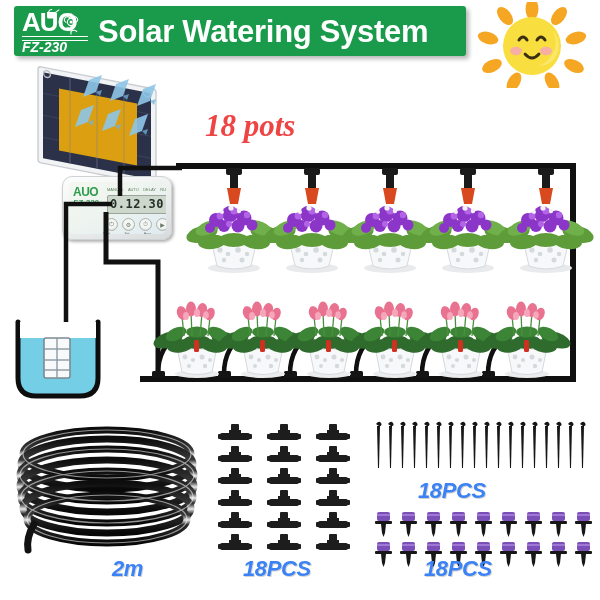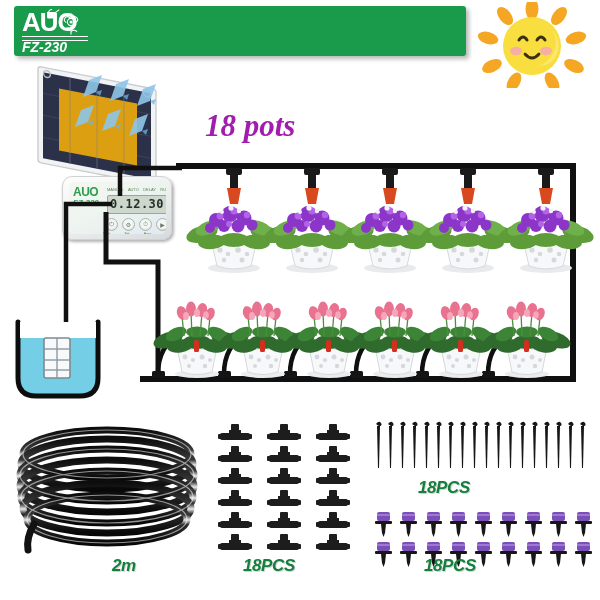--- a/index.html
+++ b/index.html
@@ -46,21 +46,21 @@
   .headline{
     position:absolute;left:196px;top:105px;width:396px;height:42px;
     display:flex;align-items:center;white-space:nowrap;
   }
   .hl-black{
     font-size:27px;font-weight:bold;font-style:italic;color:#15130f;
     letter-spacing:-.5px;
   }
   .hl-green{
     font-family:"Liberation Serif",serif;
-    font-size:31px;font-weight:bold;font-style:italic;color:#a21caf;
+    font-size:31px;font-weight:bold;font-style:italic;color:#ef4444;
     margin:0 9px;letter-spacing:0px;
   }
 
   
   .panel-wrap{position:absolute;left:26px;top:62px;width:172px;height:126px;}
 
   
   .ctrl{
     position:absolute;left:62px;top:176px;width:108px;height:62px;
     background:linear-gradient(160deg,#fdfdfd 0%,#eceeee 55%,#d7dadb 100%);
@@ -116,21 +116,21 @@
   .bucket{position:absolute;left:8px;top:316px;width:100px;height:86px;}
 
   
   .tubes{position:absolute;left:0;top:0;width:600px;height:600px;}
 
   
   .plant{position:absolute;}
 
   
   .plabel{
-    position:absolute;color:#15803d;font-size:17px;font-weight:bold;
+    position:absolute;color:#3b82f6;font-size:22px;font-weight:bold;
     font-style:italic;letter-spacing:-.4px;white-space:nowrap;
     text-shadow:1px 1px 0 rgba(0,0,0,.18);
   }
 
   
   .coil{position:absolute;left:12px;top:424px;width:190px;height:140px;}
   .tees{position:absolute;left:218px;top:424px;width:132px;height:136px;}
   .tee{position:absolute;width:34px;height:20px;}
   .stakes{position:absolute;left:374px;top:420px;width:222px;height:52px;}
   .stake{position:absolute;width:9px;height:50px;}
@@ -157,20 +157,21 @@
           <path d="M13 4.4 q3.6 -3.4 6 -.4 q2 2.6 -1.4 4.6"></path>
           <path d="M13 11.6 v9"></path>
           <path d="M13 15 q-4 -2.6 -6 .6"></path>
           <path d="M13 17.4 q4 -2.6 6 .6"></path>
         </g>
         <circle cx="13" cy="8" r="1.5" fill="#ffffff"></circle>
       </svg>
       <div class="logo-rule"></div>
       <div class="logo-model">FZ-230</div>
     </div>
+    <div class="banner-title">Solar Watering System</div>
   </div>
 
   <svg class="sun" viewBox="0 0 124 86">
     <g fill="#f5a623">
       <ellipse cx="62" cy="7" rx="6.5" ry="11" transform="rotate(0 62 7)"></ellipse>
       <ellipse cx="89" cy="14" rx="6" ry="10.5" transform="rotate(38 89 14)"></ellipse>
       <ellipse cx="106" cy="36" rx="6" ry="10.5" transform="rotate(74 106 36)"></ellipse>
       <ellipse cx="104" cy="64" rx="6" ry="10.5" transform="rotate(115 104 64)"></ellipse>
       <ellipse cx="82" cy="80" rx="6" ry="10.5" transform="rotate(150 82 80)"></ellipse>
       <ellipse cx="44" cy="80" rx="6" ry="10.5" transform="rotate(-150 44 80)"></ellipse>

